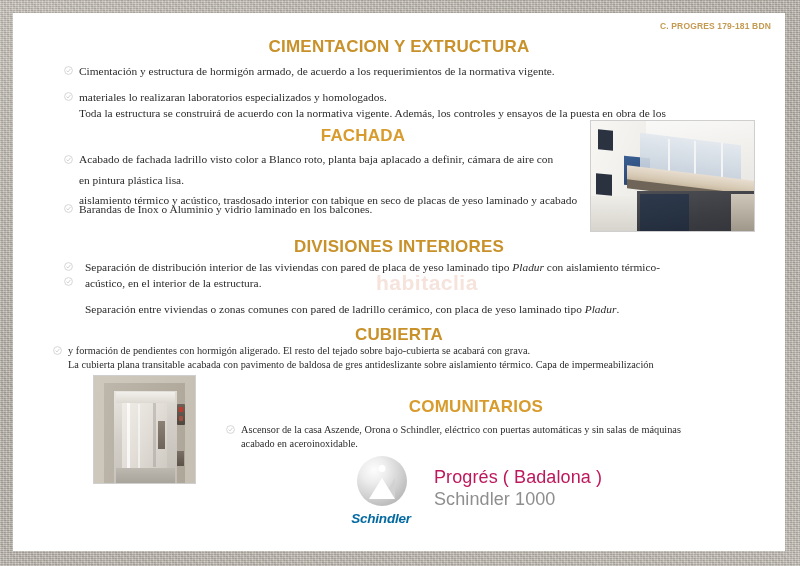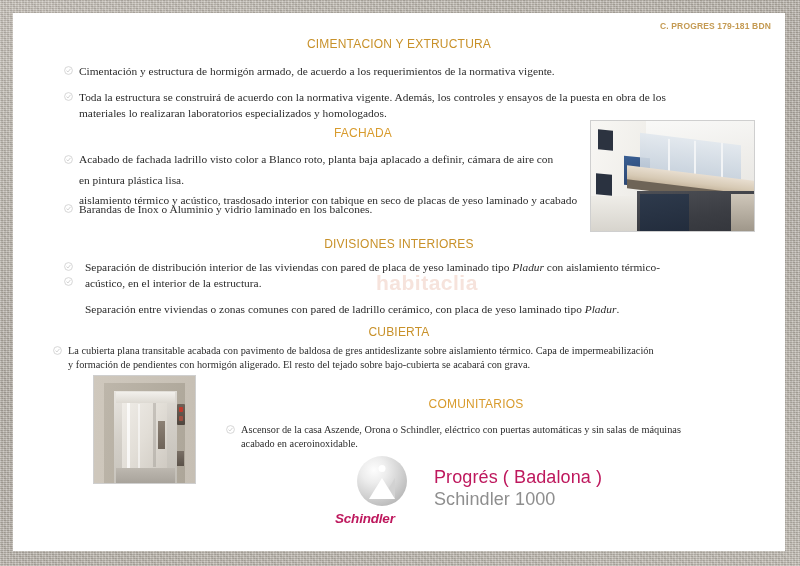--- a/index.html
+++ b/index.html
@@ -64,22 +64,22 @@
     font-weight: bold;
     letter-spacing: .15px;
     color: #c49a52;
     white-space: nowrap;
     margin-left: 16px;
   }
 
   
   .heading {
     position: absolute;
-    font-size: 12px;
-    font-weight: normal;
+    font-size: 17px;
+    font-weight: bold;
     letter-spacing: .2px;
     color: #c8912a;
     white-space: nowrap;
   }
   .heading.amber { color: #d89b2d; }
 
   
   .para {
     position: absolute;
     font-family: "Liberation Serif", serif;
@@ -167,26 +167,26 @@
     transform: translateX(-50%);
     width: 7px; height: 7px;
     border-radius: 50%;
     background: #ffffff;
   }
   #schindler-word {
     position: absolute;
     left: 0;
     top: 55px;
     width: 92px;
-    text-align: left;
+    text-align: center;
     font-size: 13.5px;
     font-weight: bold;
     font-style: italic;
     letter-spacing: -.2px;
-    color: #be185d;
+    color: #0369a1;
   }
 
   
   #elev-caption {
     position: absolute;
     left: 421px;
     top: 454px;
   }
   #elev-title {
     font-size: 18px;
@@ -225,22 +225,22 @@
       </span>
       <div class="para" style="left:66px; top:50px; width:690px;">Cimentación y estructura de hormigón armado, de acuerdo a los requerimientos de la normativa vigente.</div>
 
       <span class="bullet" style="left:51px; top:79px;">
         <svg viewBox="0 0 12 12">
             <circle cx="6" cy="6" r="5.2" fill="none" stroke="#c9c9c9" stroke-width="1"></circle>
             <path d="M3.4 6.1 L5.2 8 L8.7 3.8" fill="none" stroke="#c9c9c9" stroke-width="1.1"></path>
           </svg>
       </span>
       <div class="para" style="left:66px; top:76px; width:700px;">
+        <div>materiales lo realizaran laboratorios especializados y homologados.</div>
         <div>Toda la estructura se construirá de acuerdo con la normativa vigente. Además, los controles y ensayos de la puesta en obra de los</div>
-        <div>materiales lo realizaran laboratorios especializados y homologados.</div>
       </div>
 
       <div class="heading amber" style="left:0; width:700px; top:113px; text-align:center;">FACHADA</div>
 
       <span class="bullet" style="left:51px; top:142px;">
         <svg viewBox="0 0 12 12">
             <circle cx="6" cy="6" r="5.2" fill="none" stroke="#c9c9c9" stroke-width="1"></circle>
             <path d="M3.4 6.1 L5.2 8 L8.7 3.8" fill="none" stroke="#c9c9c9" stroke-width="1.1"></path>
           </svg>
       </span>
@@ -313,22 +313,22 @@
 
       <div class="heading" style="left:0; right:0; top:312px; text-align:center;">CUBIERTA</div>
 
       <span class="bullet" style="left:40px; top:333px;">
         <svg viewBox="0 0 12 12">
             <circle cx="6" cy="6" r="5.2" fill="none" stroke="#c9c9c9" stroke-width="1"></circle>
             <path d="M3.4 6.1 L5.2 8 L8.7 3.8" fill="none" stroke="#c9c9c9" stroke-width="1.1"></path>
           </svg>
       </span>
       <div class="para small" style="left:55px; top:331px; width:715px;">
+        <div>y formación de pendientes con hormigón aligerado. El resto del tejado sobre bajo-cubierta se acabará con grava.</div>
         <div>La cubierta plana transitable acabada con pavimento de baldosa de gres antideslizante sobre aislamiento térmico. Capa de impermeabilización</div>
-        <div>y formación de pendientes con hormigón aligerado. El resto del tejado sobre bajo-cubierta se acabará con grava.</div>
       </div>
 
       <div class="photo" id="photo-elevator" style="left:80px; top:362px; width:101px; height:107px;">
         <div id="photo-elevator-inner">
 
           <div class="ev" style="left:0; top:0; width:100%; height:100%; background:linear-gradient(95deg,#cfc8bd 0%,#c6bfb4 100%);"></div>
 
           <div class="ev" style="left:10%; top:7%; width:80%; height:93%; background:linear-gradient(100deg,#bdb6aa 0%,#ada699 100%);"></div>
 
           <div class="ev" style="left:20%; top:14%; width:62%; height:86%; background:linear-gradient(160deg,#e9e6e1 0%,#d3cfc8 45%,#c2beb6 100%);"></div>

